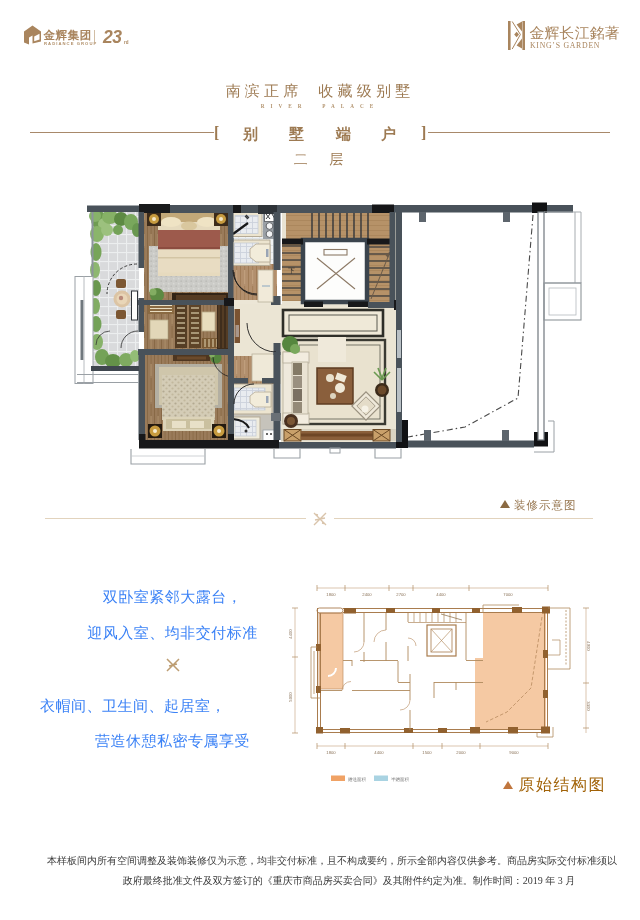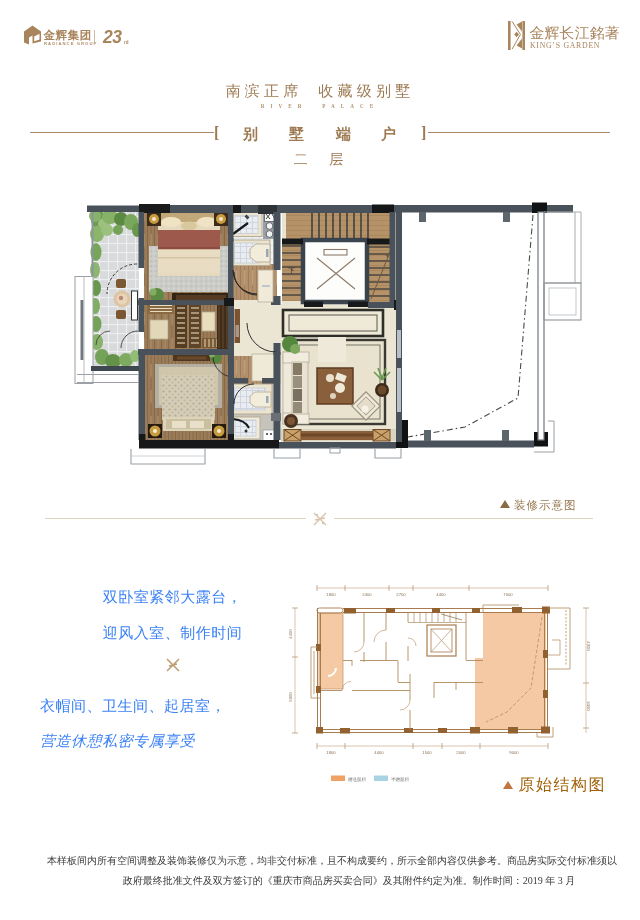--- a/index.html
+++ b/index.html
@@ -629,31 +629,31 @@
 <div class="abs" style="left:45px;top:518px;width:548px;height:1px;background:#e2d3bd;"></div>
 
 <div class="abs" style="left:306px;top:510px;width:28px;height:18px;background:#fff;">
 <svg width="28" height="18" viewBox="0 0 28 18" style="display:block">
 <path d="M8,3 L20,15 M20,3 L8,15 M14,9 l5,-1 M14,9 l-5,1 M12,5 l-2,-0.5 M16,13 l2,0.5" stroke="#d9c4ab" stroke-width="1.4" fill="none"></path>
 </svg>
   </div>
 
 <div class="abs bronze" style="left:40px;top:588px;width:265px;text-align:center;font-size:15px;letter-spacing:0.5px;">双卧室紧邻大露台，</div>
 
-<div class="abs bronze" style="left:40px;top:624px;width:265px;text-align:center;font-size:15px;letter-spacing:0.5px;">迎风入室、制作时间</div>
+<div class="abs bronze" style="left:40px;top:624px;width:265px;text-align:center;font-size:15px;letter-spacing:0.5px;">迎风入室、均非交付标准</div>
 
 <div class="abs" style="left:165px;top:657px;width:16px;height:16px;">
 <svg width="16" height="16" viewBox="0 0 16 16" style="display:block">
 <path d="M2,2 L14,14 M14,2 L2,14 M8,8 l4,-1 M8,8 l-4,1" stroke="#bd9d72" stroke-width="1.5" fill="none"></path>
 </svg>
   </div>
 
 <div class="abs bronze" style="left:40px;top:697px;width:265px;font-size:15px;letter-spacing:0.5px;">衣帽间、卫生间、起居室，</div>
 
-<div class="abs bronze" style="left:40px;top:732px;width:265px;font-size:15px;letter-spacing:0.5px;font-style:italic;">营造休憩私密专属享受</div>
+<div class="abs bronze" style="left:40px;top:732px;width:265px;text-align:center;font-size:15px;letter-spacing:0.5px;">营造休憩私密专属享受</div>
 
 <div class="abs" id="plan2" style="left:0;top:0;width:640px;height:920px;">
 <svg width="640" height="920" viewBox="0 0 640 920" style="display:block" fill="none">
 
 <g>
   <rect x="319" y="613" width="24" height="76" fill="#f5c9a3"></rect>
   <rect x="319" y="613" width="24" height="76" stroke="#c09064" stroke-width="0.7"></rect>
 </g>
 
 <g>

